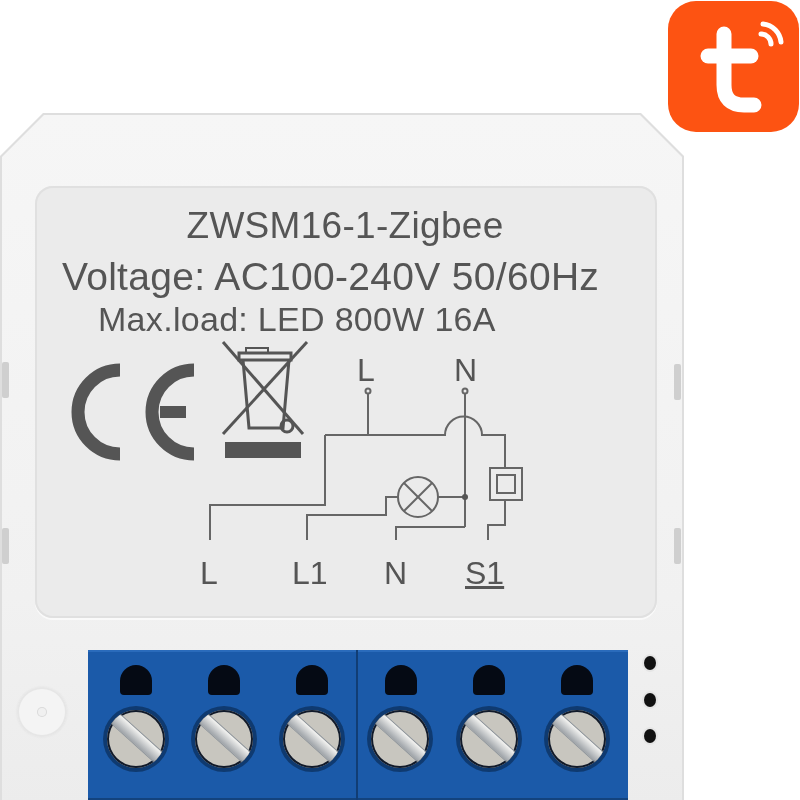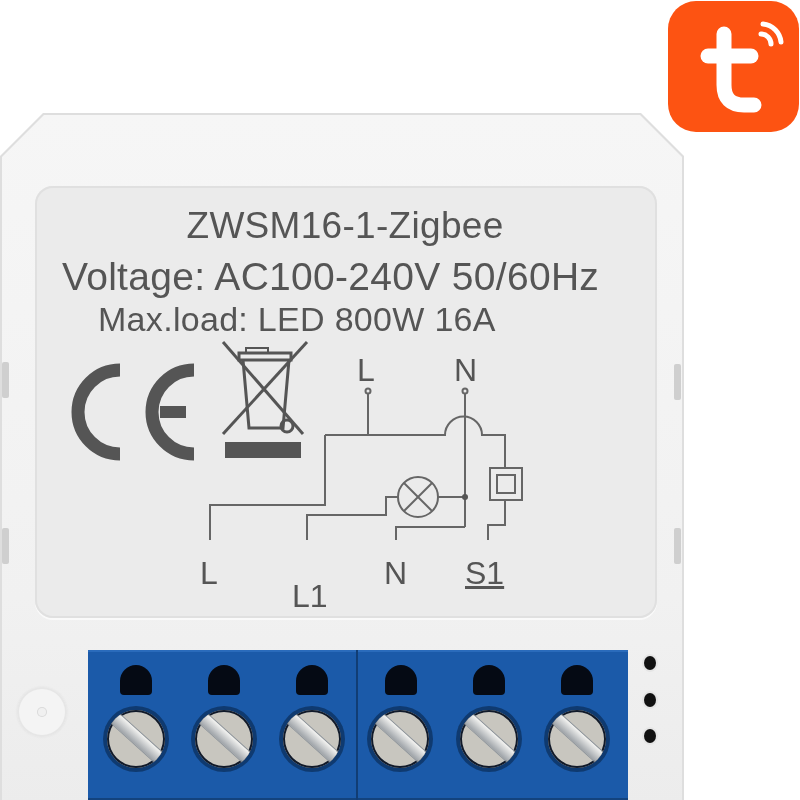--- a/index.html
+++ b/index.html
@@ -108,21 +108,21 @@
     <line x1="242" y1="133" x2="214" y2="161"></line>
     <line x1="248" y1="147" x2="275" y2="147"></line>
     <path d="M208 147 L196 147 L196 165 L117 165 L117 190"></path>
   </g>
   <circle cx="275" cy="147" r="3" fill="#555"></circle>
 </svg>
 
 <div class="abs diag-label" style="left:357px;top:352px;">L</div>
 <div class="abs diag-label" style="left:454px;top:352px;">N</div>
 <div class="abs diag-label" style="left:200px;top:555px;">L</div>
-<div class="abs diag-label" style="left:292px;top:578px;">L1</div>
+<div class="abs diag-label" style="left:292px;top:555px;">L1</div>
 <div class="abs diag-label" style="left:384px;top:555px;">N</div>
 <div class="abs diag-label" style="left:465px;top:555px;text-decoration:underline;">S1</div>
 
 <div id="mount-boss" class="abs"></div>
 <div id="mount-dot" class="abs"></div>
 
 <div id="terminal-block" class="abs"></div>
 <div id="terminal-divider" class="abs"></div>
 
 <div class="abs hole" style="left:120px;top:665px;"></div>

